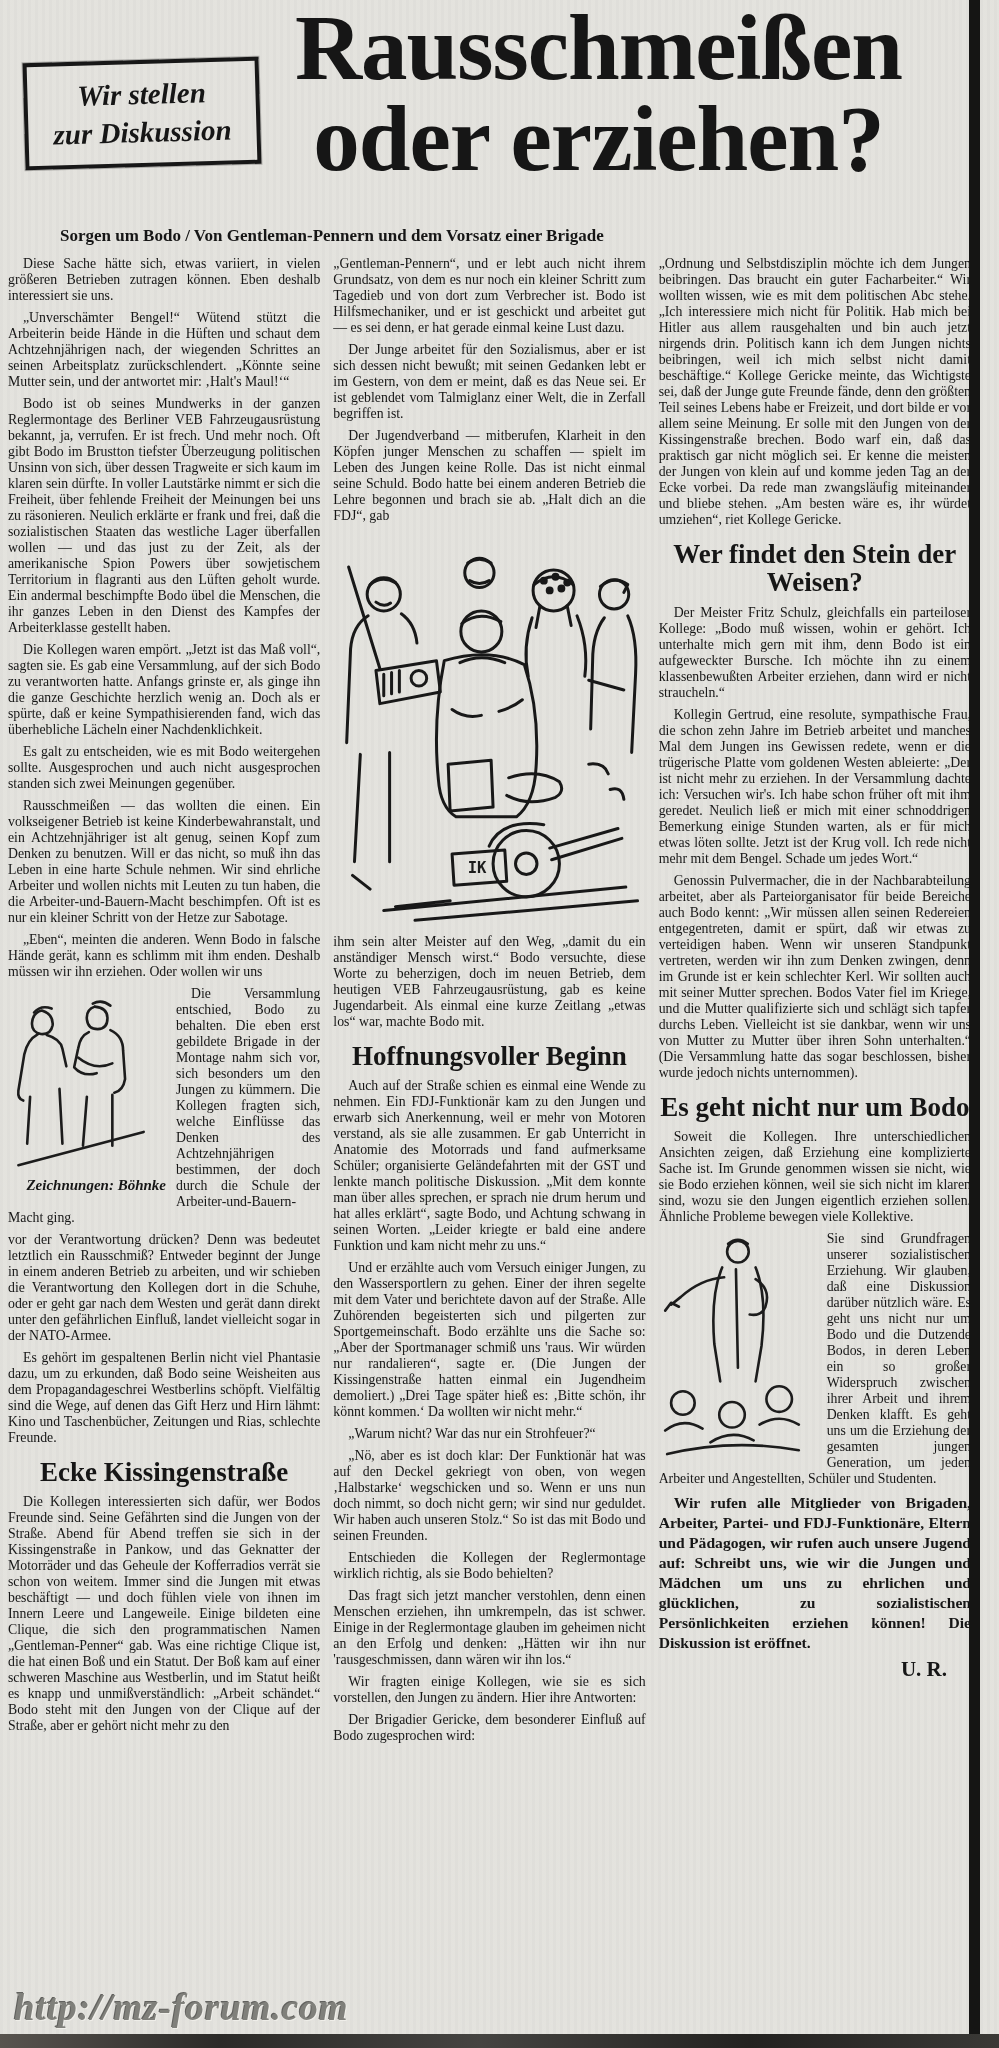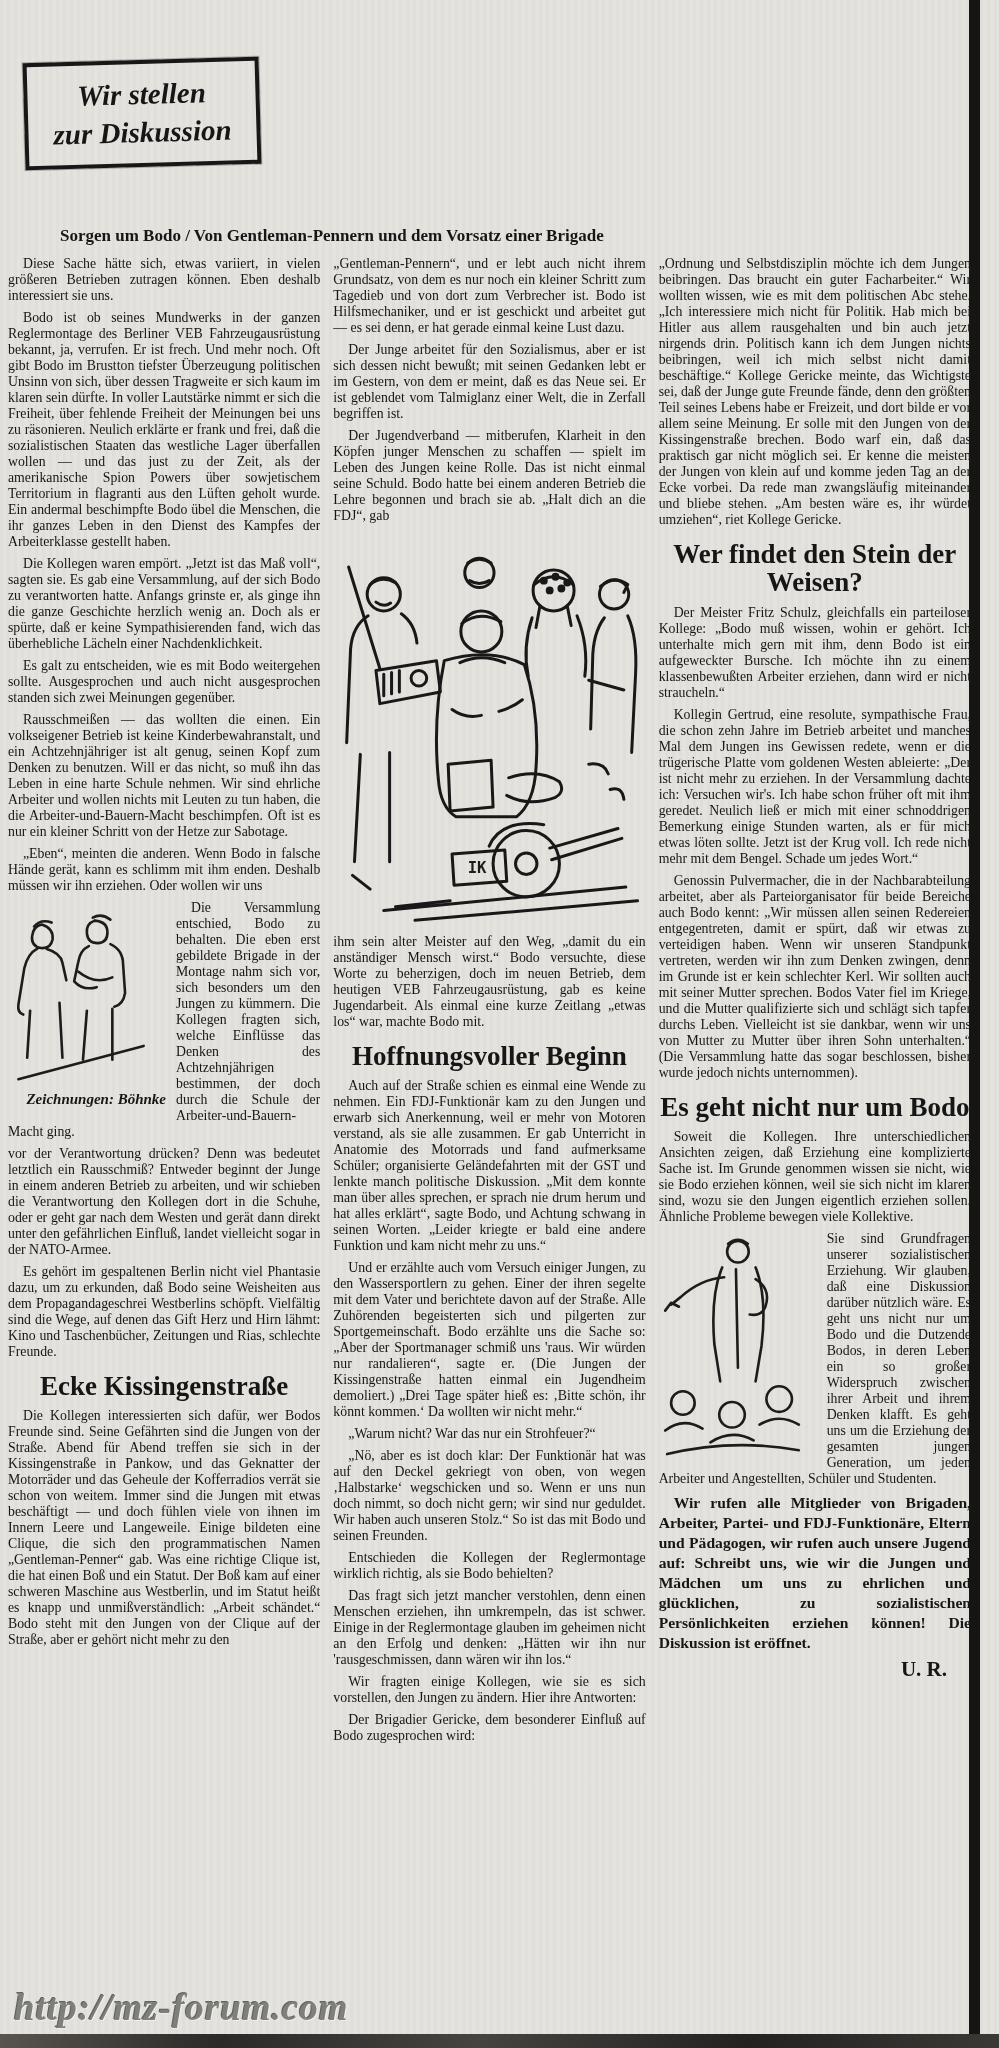--- a/index.html
+++ b/index.html
@@ -59,26 +59,28 @@
 
 <div class="page">
   <div class="right-bar"></div>
   <div class="bottom-band"></div>
 
   <header class="header">
     <div class="kicker-box">
       <div>Wir stellen</div>
       <div>zur Diskussion</div>
     </div>
+    <h1 class="headline"><span>Rausschmeißen</span><br><span>oder erziehen?</span></h1>
     <div class="subtitle">Sorgen um Bodo / Von Gentleman-Pennern und dem Vorsatz einer Brigade</div>
   </header>
 
   <main class="columns">
     <section class="col" id="col-0">
         <p class="para">Diese Sache hätte sich, etwas variiert, in vielen größeren Betrieben zutragen können. Eben deshalb interessiert sie uns.</p>
+        <p class="para">„Unverschämter Bengel!“ Wütend stützt die Arbeiterin beide Hände in die Hüften und schaut dem Achtzehnjährigen nach, der wiegenden Schrittes an seinen Arbeitsplatz zurückschlendert. „Könnte seine Mutter sein, und der antwortet mir: ‚Halt's Maul!‘“</p>
         <p class="para">Bodo ist ob seines Mundwerks in der ganzen Reglermontage des Berliner VEB Fahrzeugausrüstung bekannt, ja, verrufen. Er ist frech. Und mehr noch. Oft gibt Bodo im Brustton tiefster Überzeugung politischen Unsinn von sich, über dessen Tragweite er sich kaum im klaren sein dürfte. In voller Lautstärke nimmt er sich die Freiheit, über fehlende Freiheit der Meinungen bei uns zu räsonieren. Neulich erklärte er frank und frei, daß die sozialistischen Staaten das westliche Lager überfallen wollen — und das just zu der Zeit, als der amerikanische Spion Powers über sowjetischem Territorium in flagranti aus den Lüften geholt wurde. Ein andermal beschimpfte Bodo übel die Menschen, die ihr ganzes Leben in den Dienst des Kampfes der Arbeiterklasse gestellt haben.</p>
         <p class="para">Die Kollegen waren empört. „Jetzt ist das Maß voll“, sagten sie. Es gab eine Versammlung, auf der sich Bodo zu verantworten hatte. Anfangs grinste er, als ginge ihn die ganze Geschichte herzlich wenig an. Doch als er spürte, daß er keine Sympathisierenden fand, wich das überhebliche Lächeln einer Nachdenklichkeit.</p>
         <p class="para">Es galt zu entscheiden, wie es mit Bodo weitergehen sollte. Ausgesprochen und auch nicht ausgesprochen standen sich zwei Meinungen gegenüber.</p>
         <p class="para">Rausschmeißen — das wollten die einen. Ein volkseigener Betrieb ist keine Kinderbewahranstalt, und ein Achtzehnjähriger ist alt genug, seinen Kopf zum Denken zu benutzen. Will er das nicht, so muß ihn das Leben in eine harte Schule nehmen. Wir sind ehrliche Arbeiter und wollen nichts mit Leuten zu tun haben, die die Arbeiter-und-Bauern-Macht beschimpfen. Oft ist es nur ein kleiner Schritt von der Hetze zur Sabotage.</p>
         <p class="para">„Eben“, meinten die anderen. Wenn Bodo in falsche Hände gerät, kann es schlimm mit ihm enden. Deshalb müssen wir ihn erziehen. Oder wollen wir uns</p>
         <figure class="fig-left">
     <svg class="sketch" viewBox="0 0 150 190" width="148" height="186">
       <g stroke="#1c1c1c" stroke-width="2.6" fill="none" stroke-linecap="round" stroke-linejoin="round">
         <path d="M34 22 q-9 2 -10 12 q-1 10 9 12 q10 1 12 -9 q1 -11 -11 -15"></path>
         <path d="M26 24 q7 -8 18 -4"></path>

